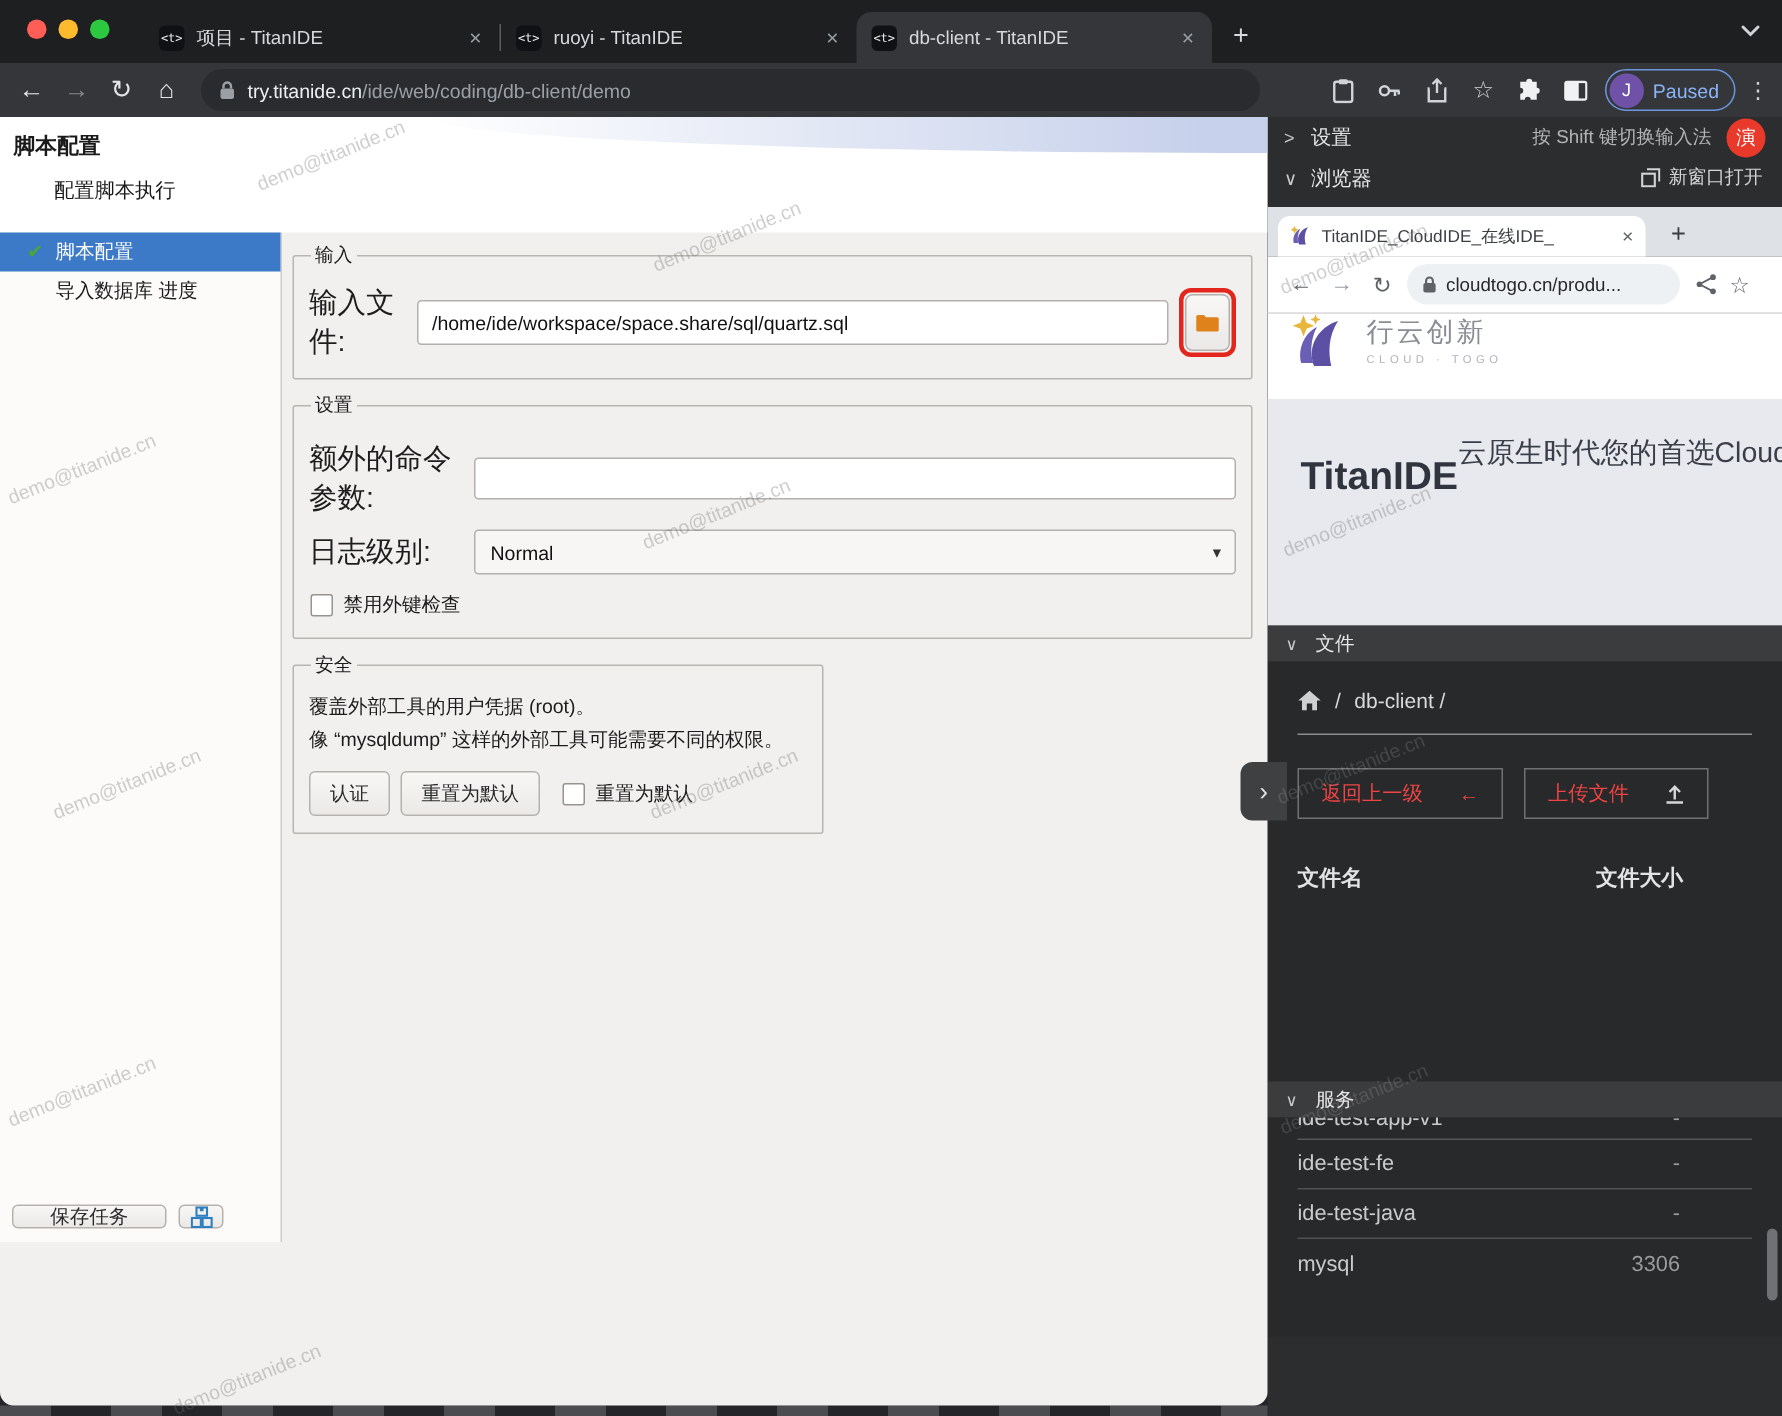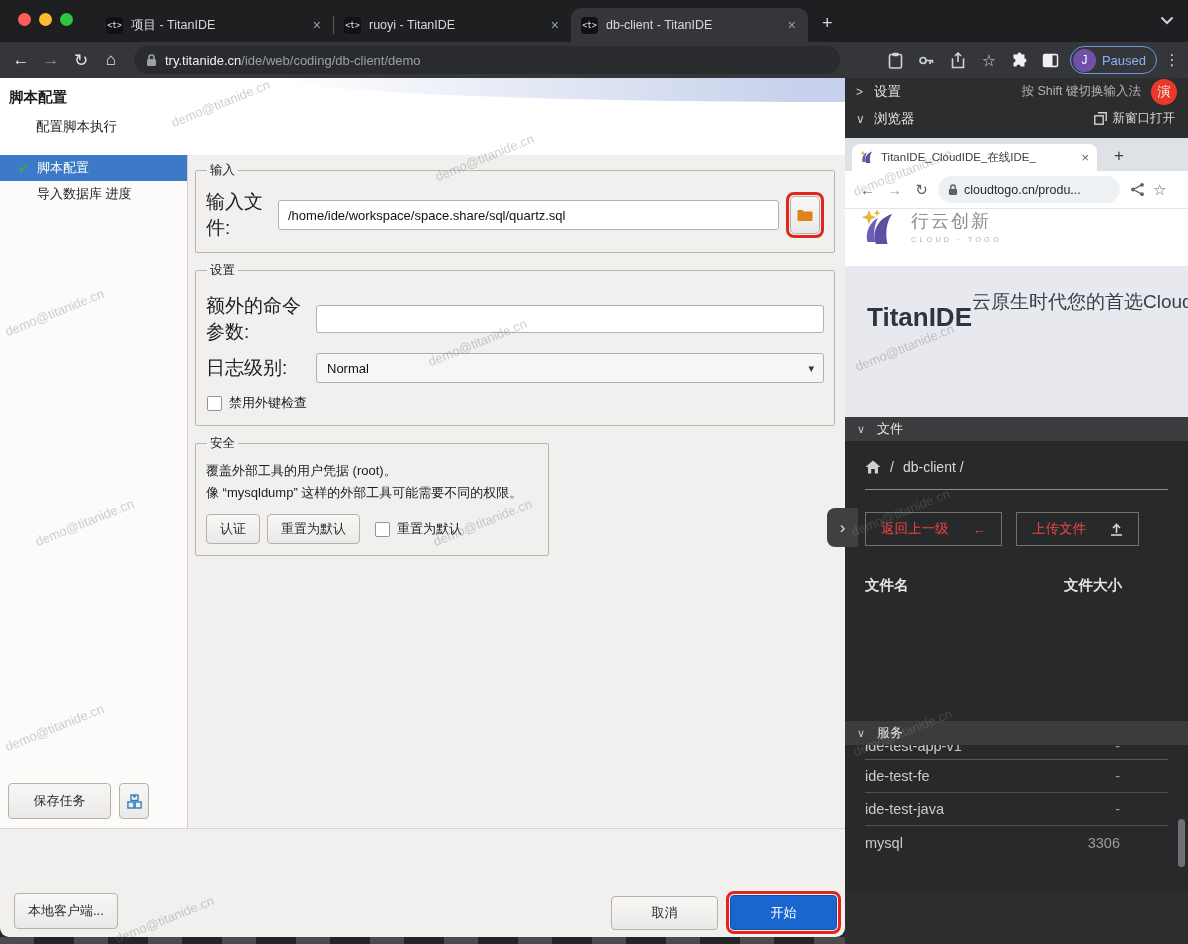--- a/index.html
+++ b/index.html
@@ -60,21 +60,21 @@
 
   .dlg-body { position:absolute; left:0; top:77px; width:845px; height:673px; display:flex; }
   .steps { width:188px; background:#fcfbfa; border-right:1px solid #cfccc9; position:relative; }
   .step { height:26px; display:flex; align-items:center; font-size:13px; color:#1c1c1c; }
   .step.selected { background:#3c79c6; color:#fff; }
   .step .chk { width:16px; margin-left:18px; color:#49a832; font-size:13px; font-weight:bold; }
   .step .sp { width:16px; margin-left:18px; }
   .step .lbl { margin-left:3px; }
   .save-row { position:absolute; left:8px; bottom:9px; display:flex; gap:8px; align-items:center; }
 
-  .gtk-btn { height:36px; background:linear-gradient(#f8f7f6,#ebe9e7); border:1px solid #b5b2ae;
+  .gtk-btn { height:16px; background:linear-gradient(#f8f7f6,#ebe9e7); border:1px solid #b5b2ae;
     border-radius:4px; font-size:13px; color:#2b2b2b; padding:0 13px; display:flex; align-items:center;
     justify-content:center; font-family:inherit; }
   .icon-btn { width:30px; padding:0; }
 
   .form { flex:1; padding:7px 10px 0 7px; }
   fieldset { border:1px solid #b9b6b2; border-radius:2px; margin-bottom:9px; padding:5px 10px 11px 10px; }
   legend { font-size:12.5px; color:#1d1d1d; padding:0 3px; margin-left:1px; }
   .frow { display:flex; align-items:center; margin-top:5px; }
   .flabel { font-size:19px; color:#1d1d1d; flex:0 0 auto; }
   .w-file { width:72px; } .w-set { width:110px; }
@@ -331,29 +331,20 @@
           <div class="sec-btns">
             <button class="gtk-btn" style="height:30px">认证</button>
             <button class="gtk-btn" style="height:30px">重置为默认</button>
             <span class="cbox" style="margin-left:8px"></span>
             <span class="cblabel">重置为默认</span>
           </div>
         </fieldset>
       </div>
     </div>
 
-    <div class="dlg-bottom">
-      <button class="gtk-btn local-btn">本地客户端...</button>
-      <div class="bb-right">
-        <button class="gtk-btn cancel-btn">取消</button>
-        <span class="red-ring">
-          <button class="start-btn">开始</button>
-        </span>
-      </div>
-    </div>
   </div>
 
   <div class="handle">
     <span>›</span>
   </div>
 
   <div class="sidebar">
     <div class="side-row" style="position:relative">
       <span class="chev">&gt;</span>
       <span class="sr-label">设置</span>

